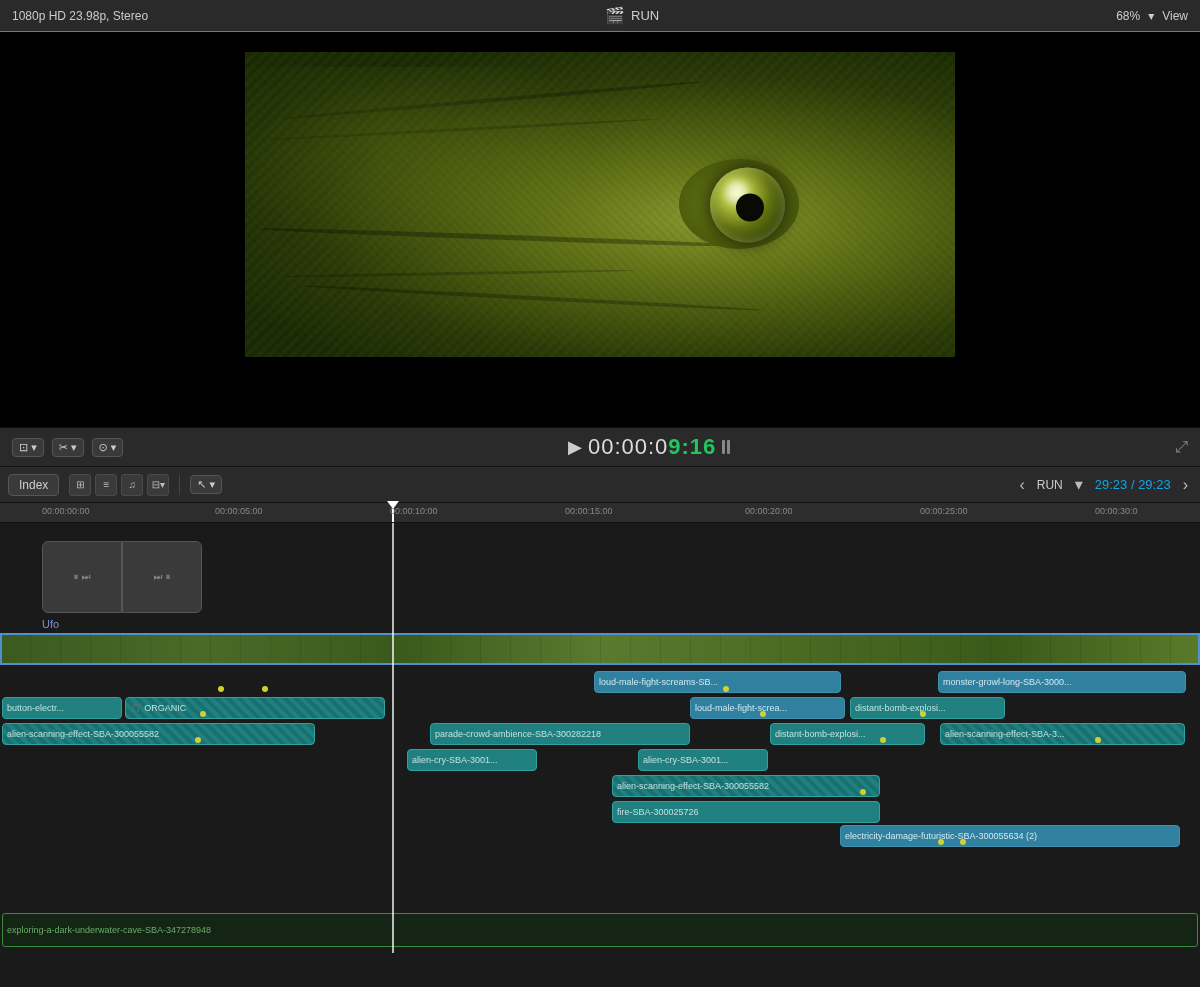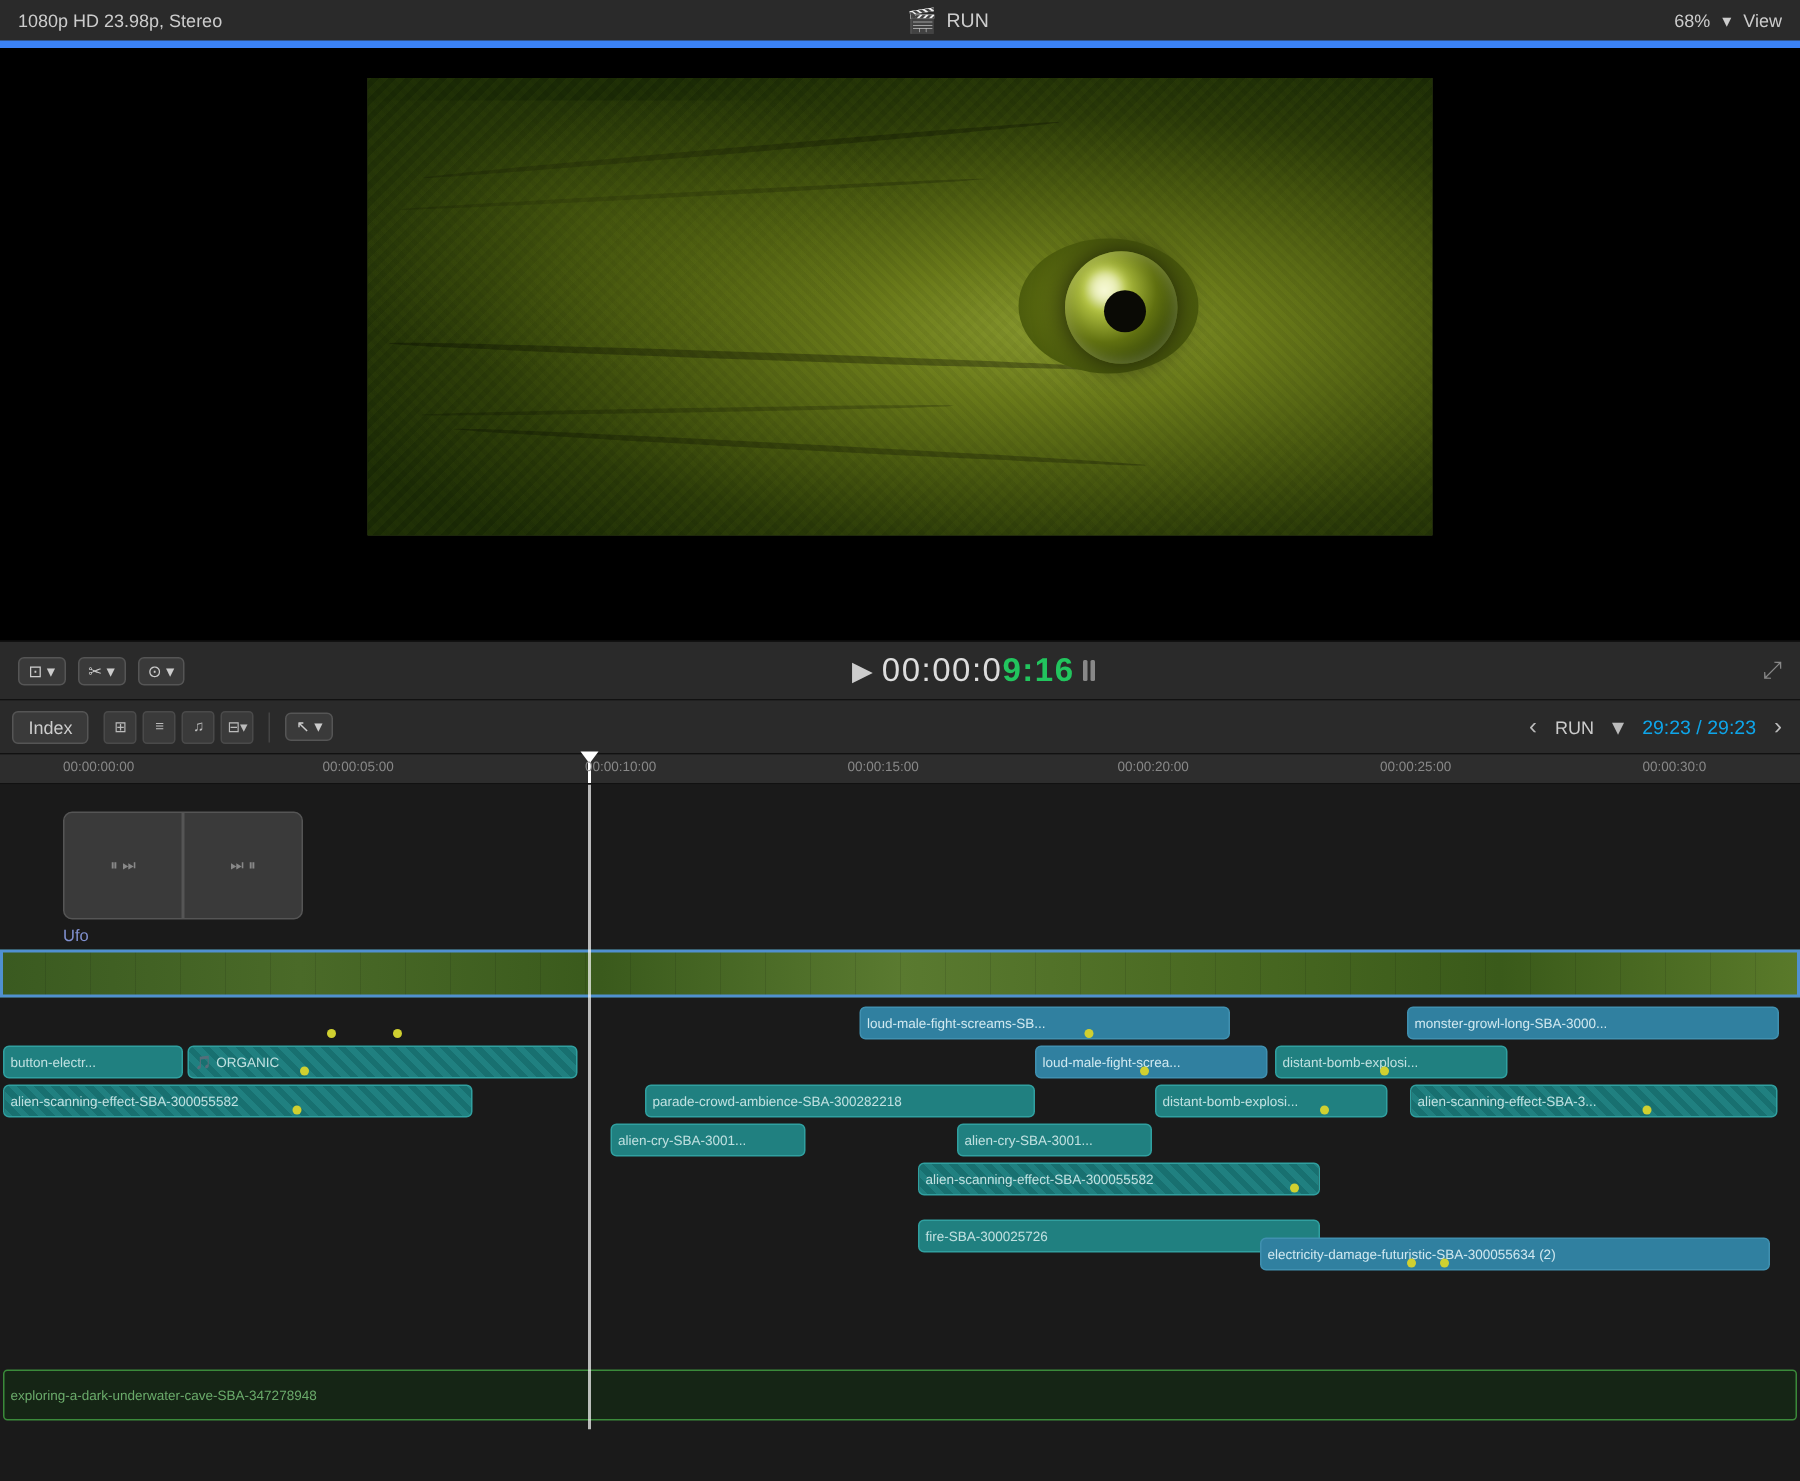--- a/index.html
+++ b/index.html
@@ -14,21 +14,21 @@
     }
 
     
     .top-bar {
       display: flex;
       align-items: center;
       justify-content: space-between;
       height: 32px;
       background: #2a2a2a;
       padding: 0 12px;
-      border-bottom: 5px solid #3b82f6;
+      border-bottom: 1px solid #3b82f6;
     }
     .top-bar-left { color: #ccc; font-size: 12px; }
     .top-bar-center { display: flex; align-items: center; gap: 6px; color: #ccc; font-size: 13px; font-weight: 500; }
     .top-bar-right { display: flex; align-items: center; gap: 8px; color: #ccc; font-size: 12px; }
     .film-icon { font-size: 16px; }
 
     
     .preview-area {
       background: #000;
       display: flex;
@@ -381,21 +381,21 @@
     <div style="display:flex;height:100%;overflow:hidden;">
       <div style="flex:1;background:repeating-linear-gradient(90deg,rgba(0,0,0,0.1) 0px,rgba(0,0,0,0.1) 1px,transparent 1px,transparent 30px);"></div>
     </div>
   </div>
 
   <div style="position:absolute;top:110px;left:0;right:0;height:32px;border:2px solid #5090d0;background:transparent;pointer-events:none;"></div>
 
   <div style="position:absolute;top:163px;left:218px;width:6px;height:6px;background:#d0d030;border-radius:50%;z-index:10;"></div>
   <div style="position:absolute;top:163px;left:262px;width:6px;height:6px;background:#d0d030;border-radius:50%;z-index:10;"></div>
 
-  <div class="audio-clip track-blue" style="top:148px;left:573px;width:247px;">
+  <div class="audio-clip track-blue" style="top:148px;left:594px;width:247px;">
     <span>loud-male-fight-screams-SB...</span>
   </div>
   <div style="position:absolute;top:163px;left:723px;width:6px;height:6px;background:#d0d030;border-radius:50%;z-index:10;"></div>
 
   <div class="audio-clip track-blue" style="top:148px;left:938px;width:248px;">
     <span>monster-growl-long-SBA-3000...</span>
   </div>
 
   <div class="audio-clip track-teal" style="top:174px;left:2px;width:120px;">
     <span>button-electr...</span>
@@ -442,21 +442,21 @@
 
   <div class="audio-clip track-teal" style="top:226px;left:638px;width:130px;">
     <span>alien-cry-SBA-3001...</span>
   </div>
 
   <div class="audio-clip track-teal-stripe" style="top:252px;left:612px;width:268px;">
     <span>alien-scanning-effect-SBA-300055582</span>
   </div>
   <div style="position:absolute;top:266px;left:860px;width:6px;height:6px;background:#d0d030;border-radius:50%;z-index:10;"></div>
 
-  <div class="audio-clip track-teal" style="top:278px;left:612px;width:268px;margin-top:12px;">
+  <div class="audio-clip track-teal" style="top:278px;left:612px;width:268px;">
     <span>fire-SBA-300025726</span>
   </div>
 
   <div class="audio-clip track-blue" style="top:302px;left:840px;width:340px;">
     <span>electricity-damage-futuristic-SBA-300055634 (2)</span>
   </div>
   <div style="position:absolute;top:316px;left:938px;width:6px;height:6px;background:#d0d030;border-radius:50%;z-index:10;"></div>
   <div style="position:absolute;top:316px;left:960px;width:6px;height:6px;background:#d0d030;border-radius:50%;z-index:10;"></div>
 
   <div style="position:absolute;bottom:6px;left:2px;right:2px;height:22px;background:#152515;border:1px solid #3a8a3a;border-radius:3px;display:flex;align-items:center;padding:16px 4px;">

